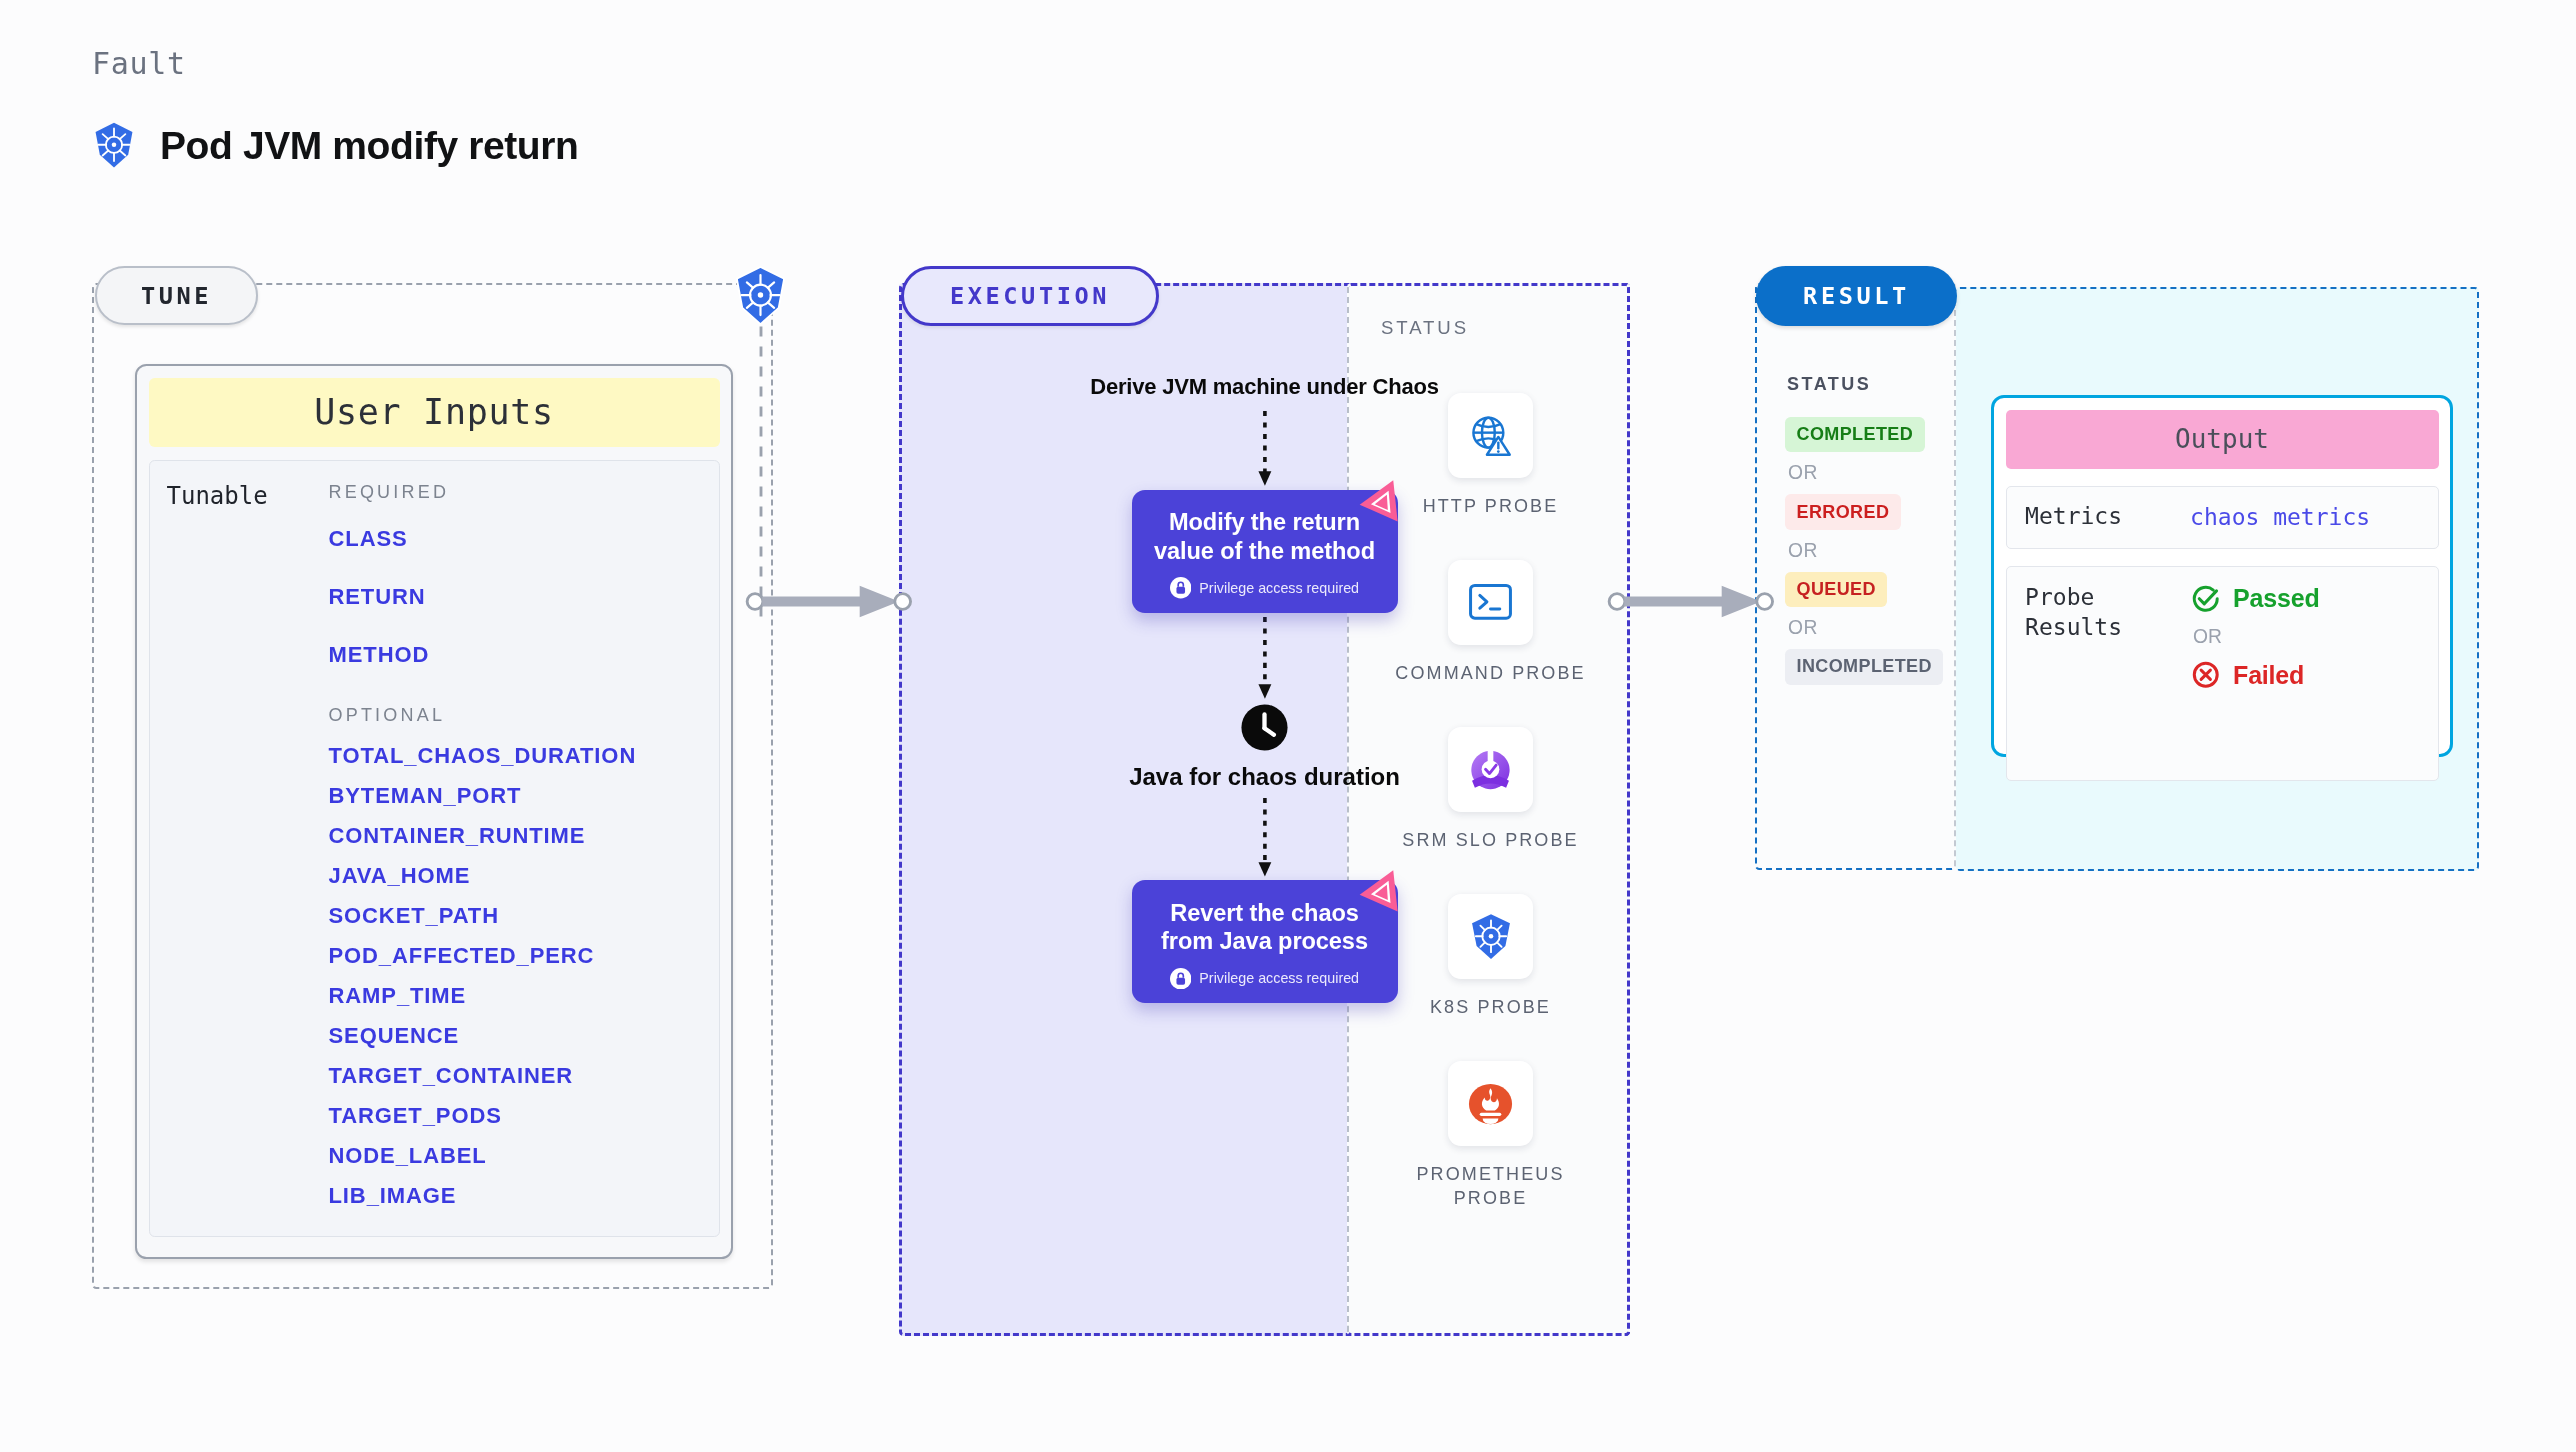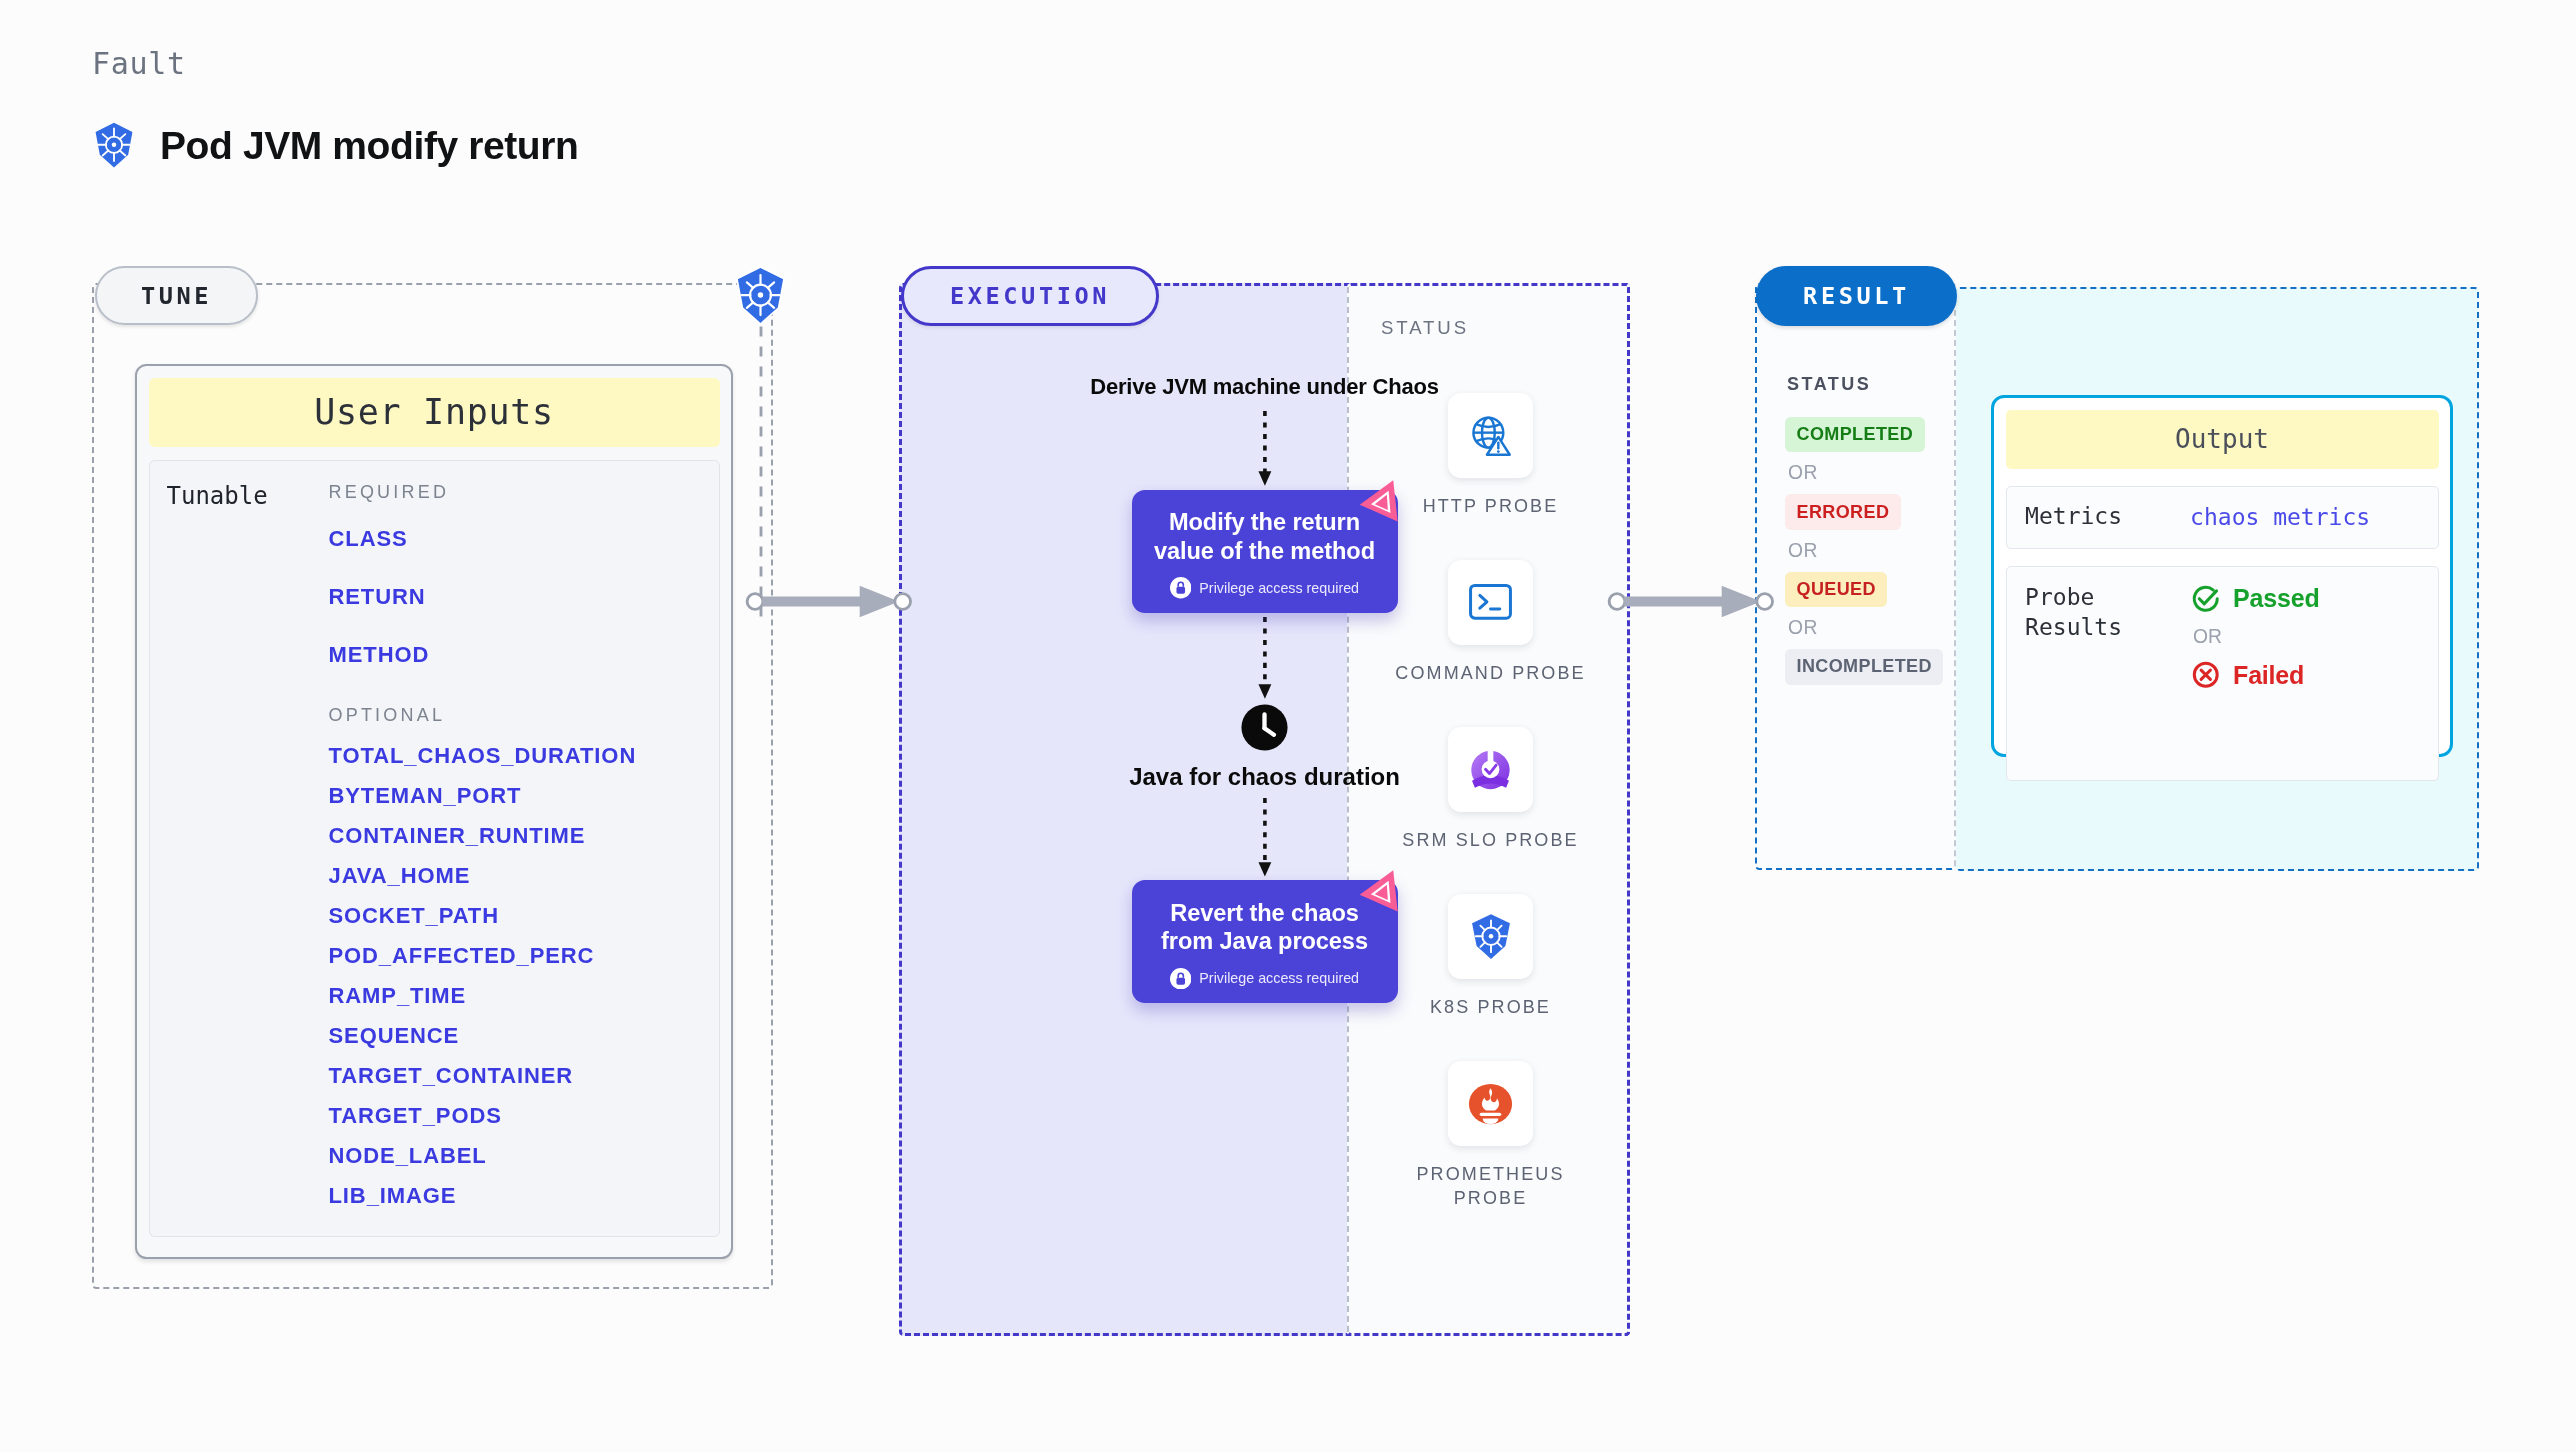--- a/index.html
+++ b/index.html
@@ -160,21 +160,21 @@
     font-size: 18px; font-weight: bold; letter-spacing: 0.4px;
   }
   .or-text { font-size: 19.3px; color: #9aa1ad; margin: 10px 0 10px 2.9px; letter-spacing: 0.7px; }
 
   
   .output-panel {
     position: absolute; left: 1991px; top: 395px; width: 462px; height: 362px;
     background: #ffffff; border: 3.6px solid #00a5e0; border-radius: 13px; padding: 11.5px;
   }
   .out-header {
-    height: 59px; background: #fef9c3; border-radius: 5px;
+    height: 59px; background: #f9a8d4; border-radius: 5px;
     display: flex; align-items: center; justify-content: center;
     font-family: "DejaVu Sans Mono", monospace; font-size: 26px; color: #4a4f5a;
   }
   .out-row {
     margin-top: 17px; border: 1.4px solid #e3e6ec; border-radius: 5px;
     background: #fbfcfd; display: flex; align-items: center;
     padding: 15.8px 18.6px; gap: 29px;
   }
   .out-key {
     font-family: "DejaVu Sans Mono", monospace; font-size: 23px; color: #2c3038;

